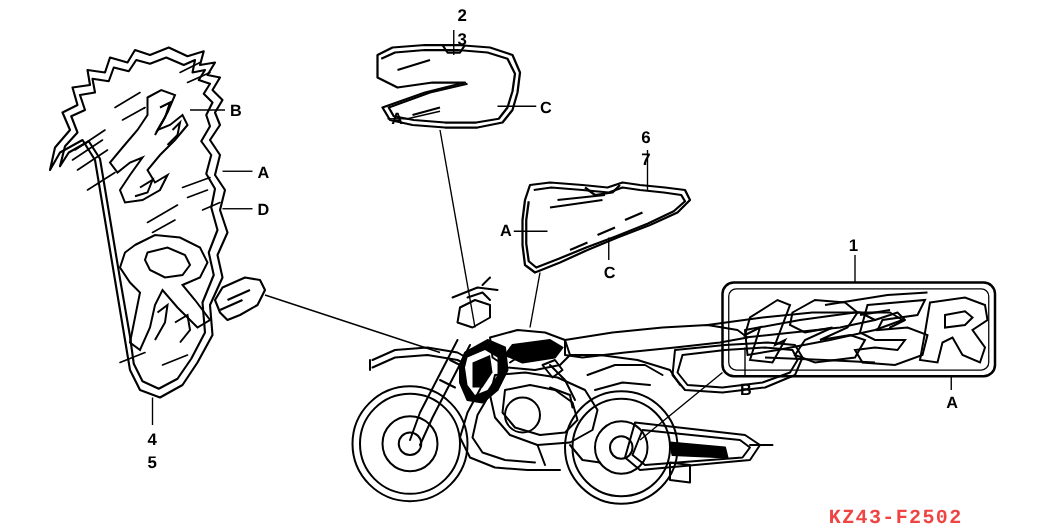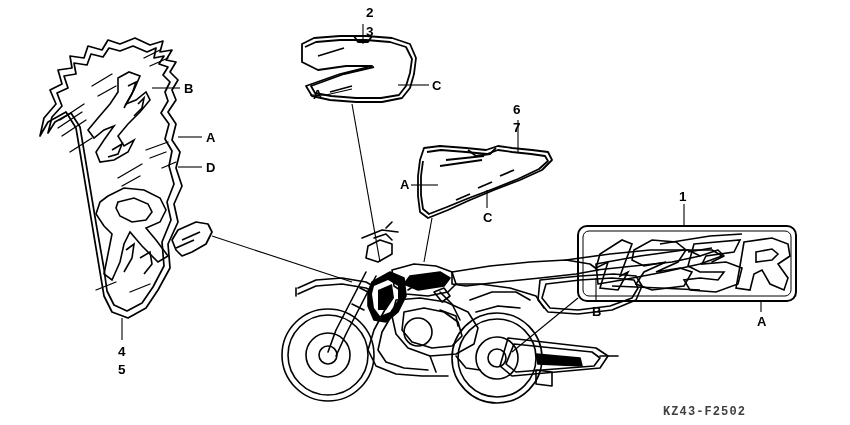--- a/index.html
+++ b/index.html
@@ -27,24 +27,24 @@
     line-height:1;
     letter-spacing:0.2px;
     white-space:nowrap;
     user-select:none;
   }
   .lbl.num{font-size:13.5px;}
   #partcode{
     position:absolute;
     left:663px;top:405px;
     font-family:"Liberation Mono", monospace;
-    font-size:12px;
+    font-size:16px;
     font-weight:700;
     letter-spacing:1.1px;
-    color:#404040;
+    color:#ef4444;
     white-space:nowrap;
   }
 </style>
 </head>
 <body>
 
 <div id="sheet">
 
   <svg id="art" viewBox="0 0 850 425" xmlns="http://www.w3.org/2000/svg">
 

